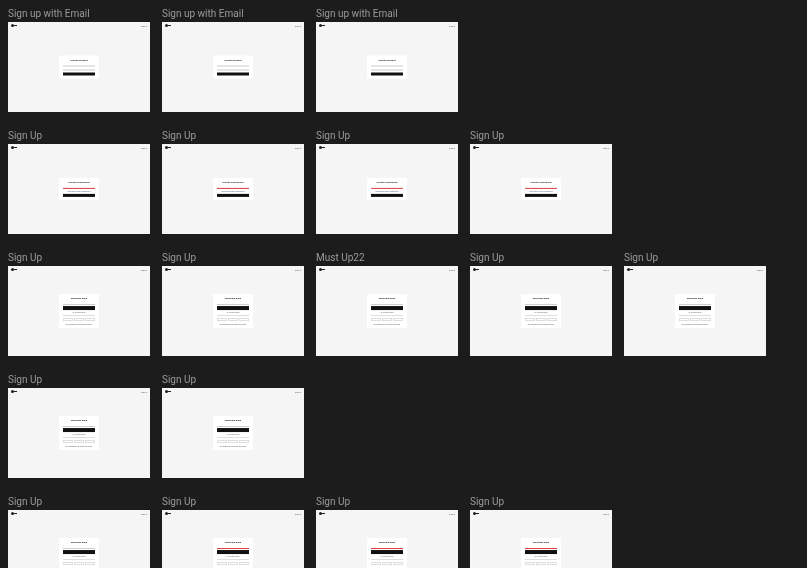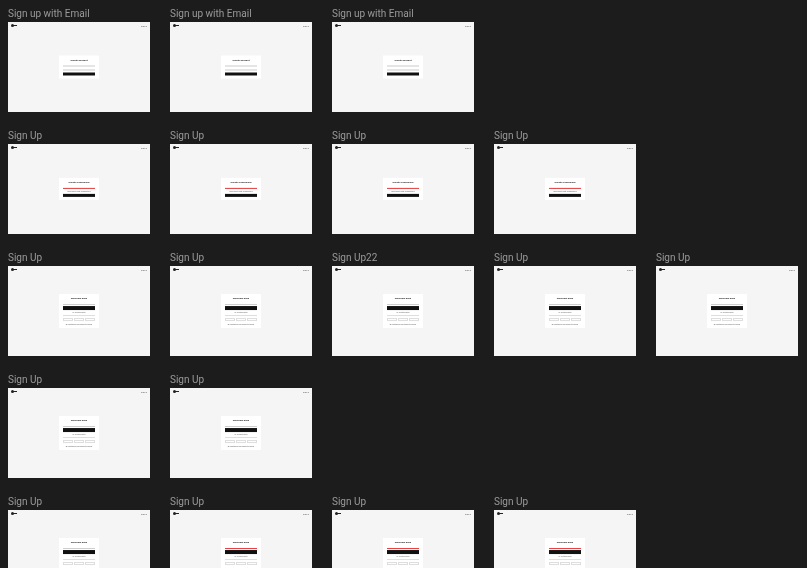--- a/index.html
+++ b/index.html
@@ -11,21 +11,21 @@
     overflow: hidden;
     padding: 8px 8px;
   }
   .grid {
     display: flex;
     flex-direction: column;
     gap: 18px;
   }
   .row {
     display: flex;
-    gap: 20px;
+    gap: 12px;
     align-items: flex-start;
   }
   .artboard {
     display: flex;
     flex-direction: column;
   }
   .artboard-title {
     color: #9a9a9a;
     font-size: 10px;
     font-weight: 400;
@@ -270,21 +270,21 @@
             <div class="social-row">
               <div class="social-btn"></div>
               <div class="social-btn"></div>
               <div class="social-btn"></div>
             </div>
             <div class="hint">By continuing you agree to Terms</div>
           </div>
         </div>
       </div>
       <div class="artboard">
-        <div class="artboard-title">Sign Up22</div>
+        <div class="artboard-title">Must Up22</div>
         <div class="frame">
           <div class="frame-header">
             <div class="logo"></div>
             <div class="header-right">Sign in</div>
           </div>
           <div class="center-card">
             <div class="card-title">Welcome back</div>
             <div class="field"></div>
             <div class="btn-primary"></div>
             <div class="hint">or continue with</div>

